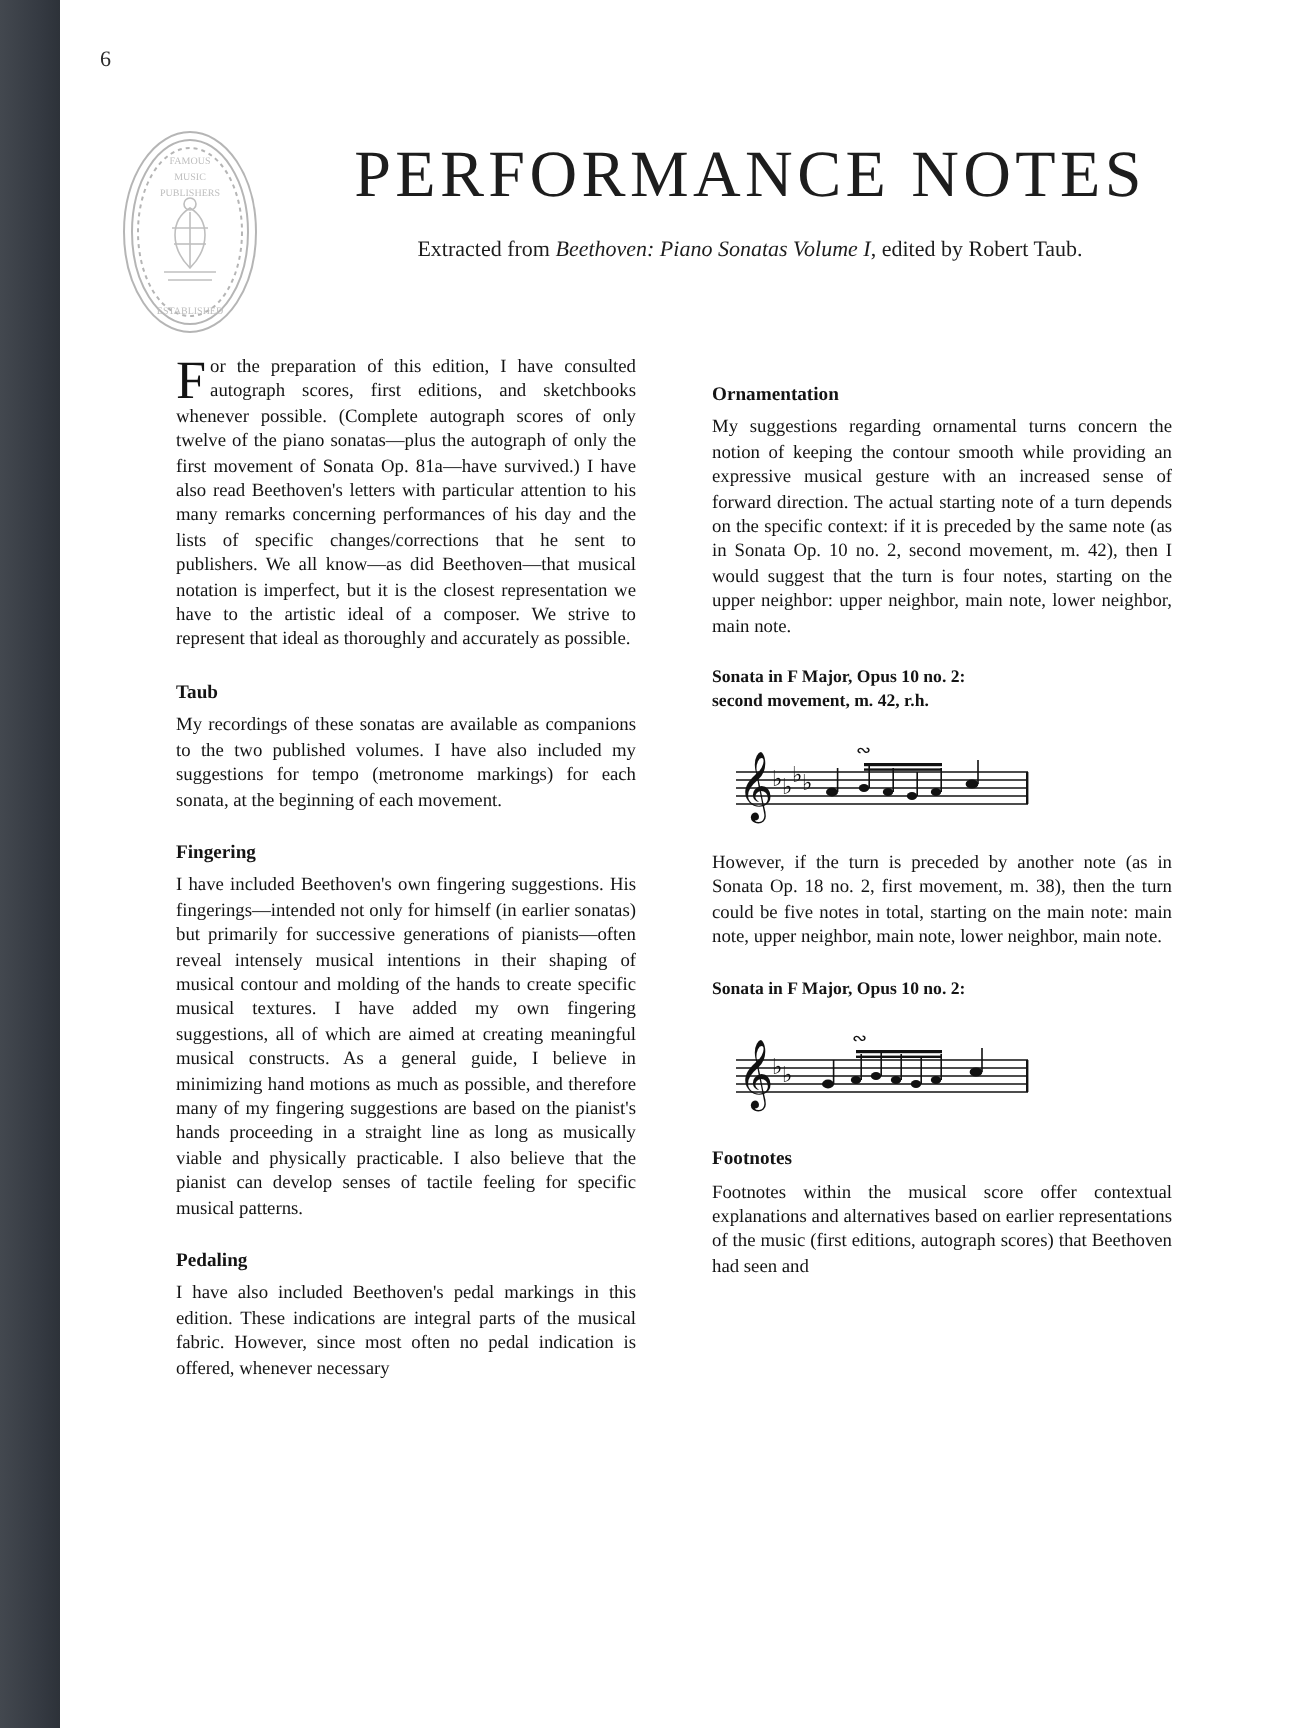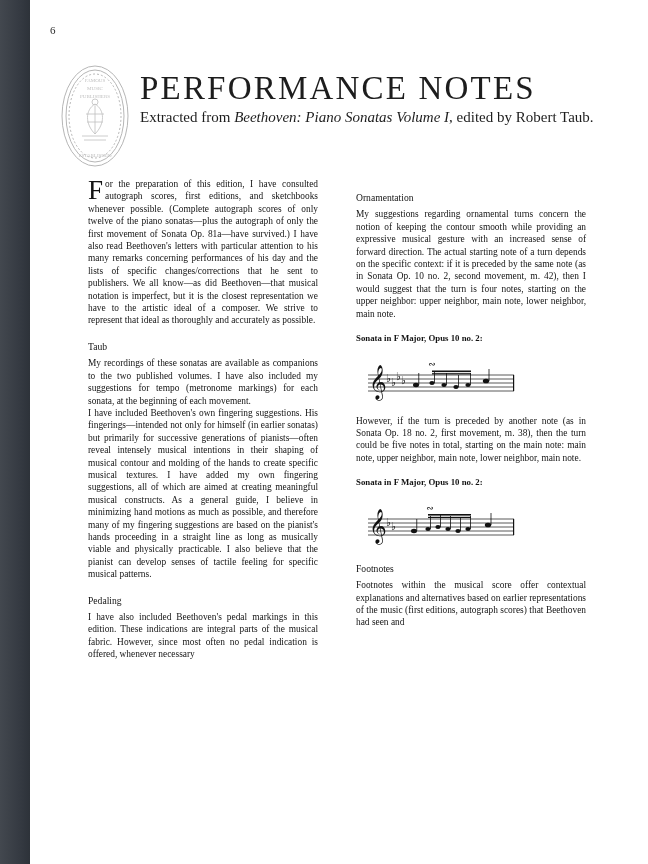--- a/index.html
+++ b/index.html
@@ -40,35 +40,35 @@
     top: 62px;
     width: 86px;
     height: 108px;
     opacity: 0.55;
   }
   .title-block {
     position: absolute;
     left: 140px;
     top: 70px;
     width: 470px;
-    text-align: left;
+    text-align: center;
   }
   .main-title {
     font-family: "Liberation Serif", serif;
     font-size: 33px;
     letter-spacing: 2.2px;
     color: #1d1d1d;
     font-weight: normal;
     margin: 0;
     padding: 0;
     line-height: 1.1;
   }
   .subtitle {
-    margin-top: 3px;
-    font-size: 15px;
+    margin-top: 13px;
+    font-size: 11px;
     color: #1d1d1d;
     font-family: "Liberation Serif", serif;
   }
   .subtitle .ital {
     font-style: italic;
   }
   
   .columns {
     position: absolute;
     left: 88px;
@@ -101,21 +101,21 @@
   .dropcap {
     float: left;
     font-family: "Liberation Serif", serif;
     font-size: 27px;
     line-height: 23px;
     padding: 1px 2px 0 0;
     color: #141414;
   }
   h2.section {
     font-size: 9.6px;
-    font-weight: normal;
+    font-weight: bold;
     margin: 14px 0 4px 0;
     color: #141414;
     font-family: "Liberation Serif", serif;
   }
   .music-caption {
     font-size: 8.8px;
     font-weight: bold;
     margin-top: 13px;
     line-height: 11.5px;
     color: #141414;
@@ -169,35 +169,37 @@
 
   <div class="columns">
 
     <div class="col left">
 
       <p class="dropcap-para"><span class="dropcap">F</span><span>or the preparation of this edition, I have consulted autograph scores, first editions, and sketchbooks whenever possible. (Complete autograph scores of only twelve of the piano sonatas—plus the autograph of only the first movement of Sonata Op. 81a—have survived.) I have also read Beethoven's letters with particular attention to his many remarks concerning performances of his day and the lists of specific changes/corrections that he sent to publishers. We all know—as did Beethoven—that musical notation is imperfect, but it is the closest representation we have to the artistic ideal of a composer. We strive to represent that ideal as thoroughly and accurately as possible.</span></p>
 
       <h2 class="section">Taub</h2>
       <p>My recordings of these sonatas are available as companions to the two published volumes. I have also included my suggestions for tempo (metronome markings) for each sonata, at the beginning of each movement.</p>
 
+      <h2 class="section">Fingering</h2>
       <p>I have included Beethoven's own fingering suggestions. His fingerings—intended not only for himself (in earlier sonatas) but primarily for successive generations of pianists—often reveal intensely musical intentions in their shaping of musical contour and molding of the hands to create specific musical textures. I have added my own fingering suggestions, all of which are aimed at creating meaningful musical constructs. As a general guide, I believe in minimizing hand motions as much as possible, and therefore many of my fingering suggestions are based on the pianist's hands proceeding in a straight line as long as musically viable and physically practicable. I also believe that the pianist can develop senses of tactile feeling for specific musical patterns.</p>
 
       <h2 class="section">Pedaling</h2>
       <p>I have also included Beethoven's pedal markings in this edition. These indications are integral parts of the musical fabric. However, since most often no pedal indication is offered, whenever necessary</p>
 
     </div>
 
     <div class="col right">
 
 
       <h2 class="section">Ornamentation</h2>
       <p>My suggestions regarding ornamental turns concern the notion of keeping the contour smooth while providing an expressive musical gesture with an increased sense of forward direction. The actual starting note of a turn depends on the specific context: if it is preceded by the same note (as in Sonata Op. 10 no. 2, second movement, m. 42), then I would suggest that the turn is four notes, starting on the upper neighbor: upper neighbor, main note, lower neighbor, main note.</p>
 
       <div class="music-caption">
         <div>Sonata in F Major, Opus 10 no. 2:</div>
+        <div>second movement, m. 42, r.h.</div>
       </div>
 
       <div class="music-example">
         <svg width="150" height="54" viewBox="0 0 150 54">
 
           <g stroke="#111" stroke-width="0.7">
             <line x1="2" y1="24" x2="148" y2="24"></line>
             <line x1="2" y1="28" x2="148" y2="28"></line>
             <line x1="2" y1="32" x2="148" y2="32"></line>
             <line x1="2" y1="36" x2="148" y2="36"></line>

